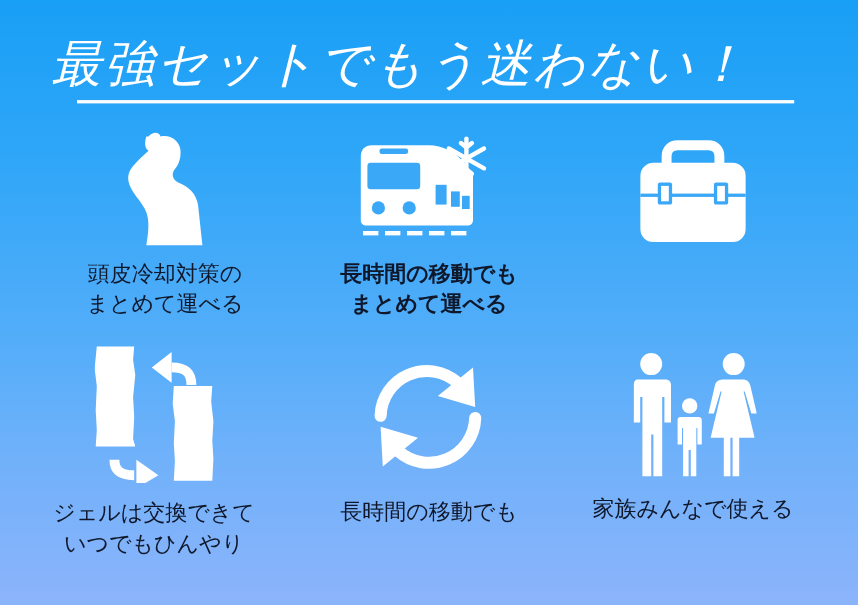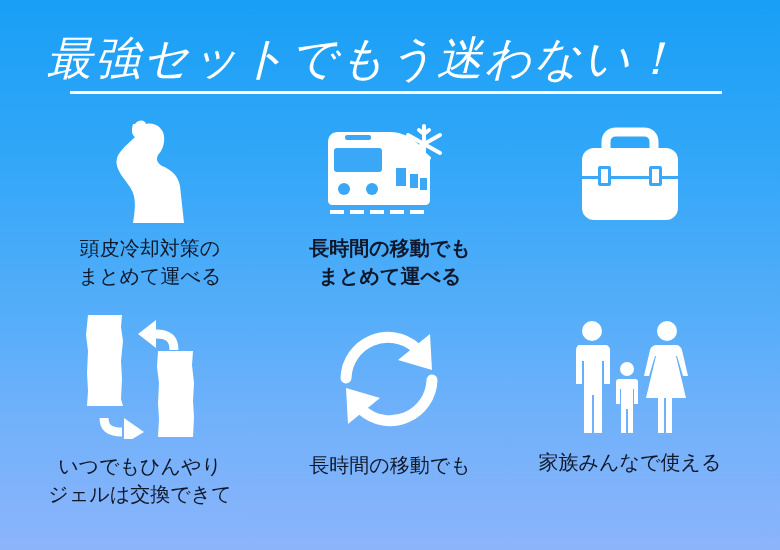--- a/index.html
+++ b/index.html
@@ -91,22 +91,22 @@
     <svg width="110" height="125" viewBox="0 0 110 125">
       <path fill="#fff" d="M2 1h34l-1 12l2 14l-2 20l1 18l-1 20l2 7H1l1-15l-1-18l1-22l-2-16z"></path>
       <path fill="#fff" d="M72 37h35l-1 14l2 18l-1 18l1 16l-1 20H72l1-18l-1-16l1-20l-2-16z"></path>
       <path fill="none" stroke="#fff" stroke-width="9" d="M88 36c0-12-6-16-18-16"></path>
       <polygon fill="#fff" points="52,20 70,6 70,34"></polygon>
       <path fill="none" stroke="#fff" stroke-width="9" d="M18 104c0 10 6 14 18 14"></path>
       <polygon fill="#fff" points="58,118 38,104 38,130"></polygon>
     </svg>
   </div>
   <div class="label" style="top:138px;">
+    <span>ジェルは交換できて</span>
     <span>いつでもひんやり</span>
-    <span>ジェルは交換できて</span>
   </div>
 </div>
 
 <div class="cell" style="left:270px; top:318px; height:170px;">
   <div class="icon" style="left:66px; top:8px;">
     <svg width="106" height="106" viewBox="0 0 106 106">
       <path fill="none" stroke="#fff" stroke-width="11" stroke-linecap="round" d="M10 52A42 42 0 0 1 80 22"></path>
       <polygon fill="#fff" points="94,8 96,44 62,34"></polygon>
       <path fill="none" stroke="#fff" stroke-width="11" stroke-linecap="round" d="M96 54A42 42 0 0 1 26 84"></path>
       <polygon fill="#fff" points="12,98 10,62 44,72"></polygon>

